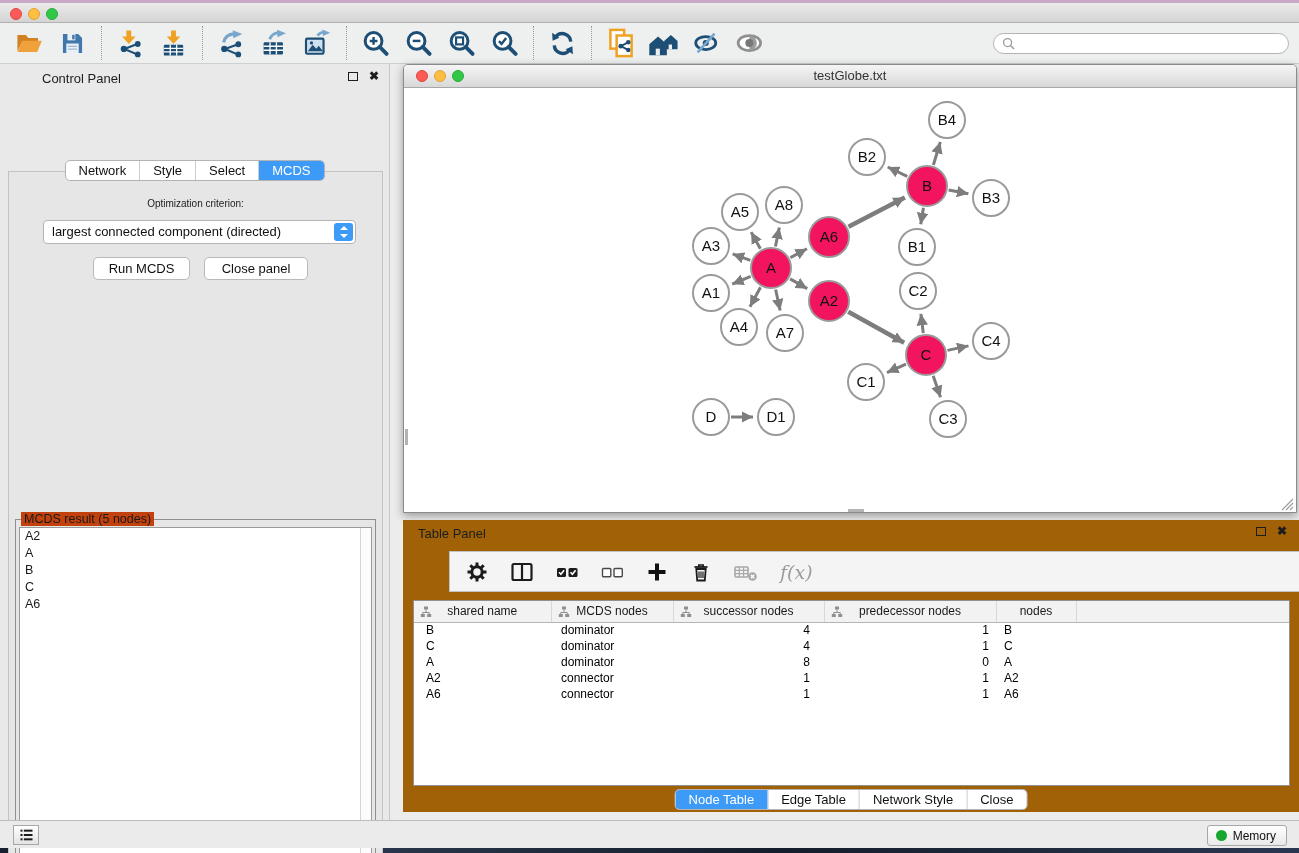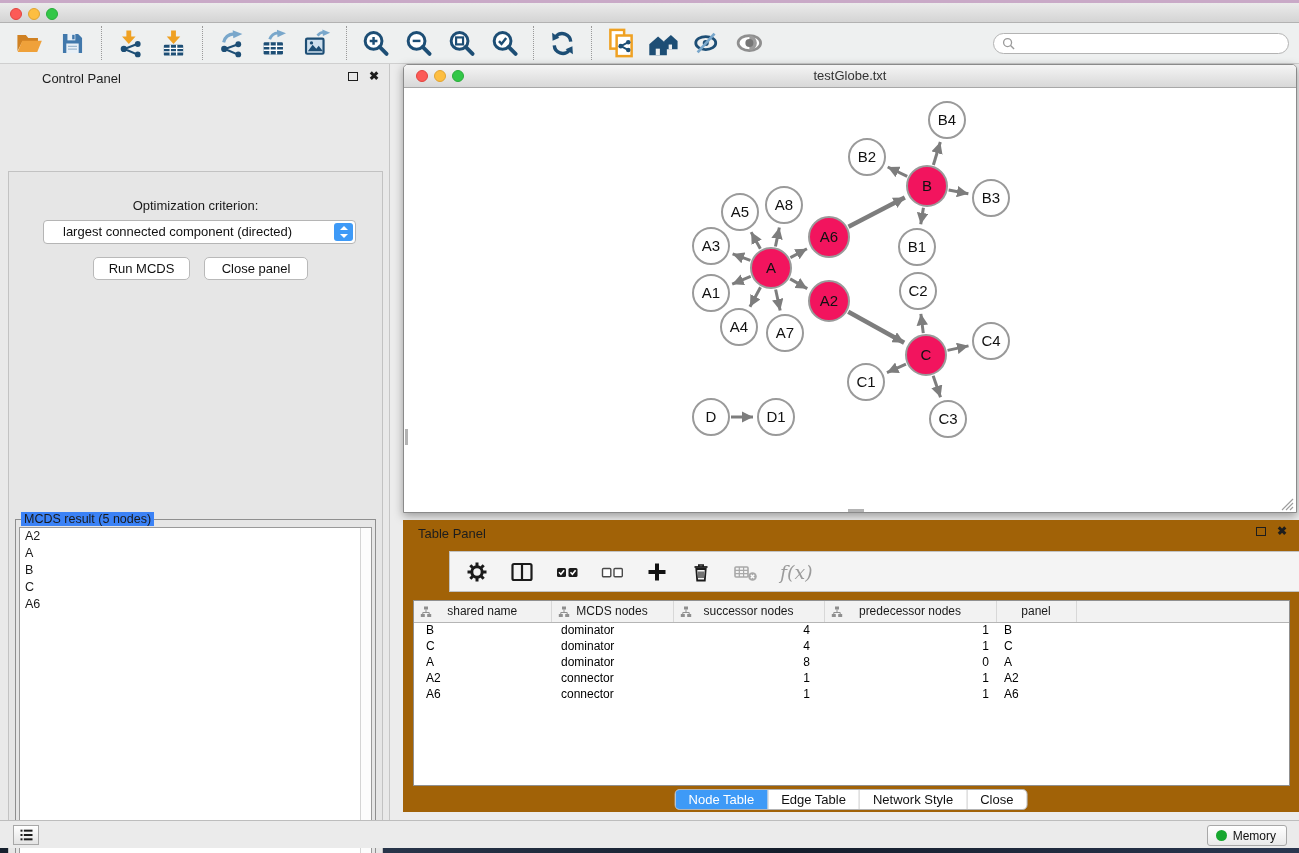--- a/index.html
+++ b/index.html
@@ -46,38 +46,38 @@
   .cp-body { position:absolute; left:8px; top:107px; width:375px; height:691px;
     background:#e6e6e6; border:1px solid #c2c2c2; }
   .segbar { display:flex; background:#fff; border:1px solid #b3b3b3; border-radius:5px;
     overflow:hidden; height:21px; }
   .cp-tabs { position:absolute; top:96px; left:50%; transform:translateX(-50%); z-index:3; }
   .seg { padding:0 13px; line-height:20px; font-size:13px; color:#111;
     border-left:1px solid #ccc; white-space:nowrap; }
   .seg:first-child { border-left:none; }
   .seg-active { background:#3e9af7; color:#fff; }
 
-  .opt-label { position:absolute; top:26px; left:0; right:0; text-align:center; font-size:13px; }
+  .opt-label { position:absolute; top:26px; left:0; right:0; text-align:center; font-size:10px; }
   .combo { position:absolute; top:48px; left:34px; width:313px; height:24px; background:#fff;
     border:1px solid #b5b5b5; border-radius:4px; font-size:13px; line-height:22px;
-    padding-left:19px; color:#111; }
+    padding-left:8px; color:#111; }
   .combo-stepper { position:absolute; right:2px; top:2px; bottom:2px; width:19px;
     background:#3e9af7; border-radius:3px; }
   .chev { position:absolute; left:50%; transform:translateX(-50%); width:0; height:0;
     border-left:4px solid transparent; border-right:4px solid transparent; }
   .chev.up { top:3px; border-bottom:4.5px solid #fff; }
   .chev.dn { bottom:3px; border-top:4.5px solid #fff; }
   .cp-btn { position:absolute; top:85px; height:23px; background:#fff; border:1px solid #b9b9b9;
     border-radius:5px; font-size:13px; text-align:center; line-height:21px; color:#111; }
   .btn-run { left:84px; width:97px;text-align:center; }
   .btn-close { left:195px; width:104px; }
 
   .resultbox { position:absolute; left:6px; top:347px; width:361px; height:340px;
     border:1px solid #8f8f8f; background:#e6e6e6; }
-  .result-legend { position:absolute; top:-8px; left:5px; background:#3b82f6;
+  .result-legend { position:absolute; top:-8px; left:5px; background:#c2410c;
     padding:0 3px; font-size:12.5px; }
   .resultlist { position:absolute; left:3px; right:3px; top:7px; bottom:3px; background:#fff;
     border:1px solid #9a9a9a; font-size:12.5px; }
   .result-item { padding:1px 0 1px 5px; line-height:15px; }
   .resultlist .scrolltrack { position:absolute; right:0; top:0; bottom:0; width:11px;
     border-left:1px solid #d4d4d4; background:#fcfcfc; }
 
   
   .net-win { position:absolute; left:403px; top:64px; width:894px; height:449px;
     background:#fff; border:1px solid #8a8a8a; border-radius:5px 5px 0 0;
@@ -285,20 +285,26 @@
     <input type="text" value="" style="">
   </div>
 </div>
 
 <div class="control-panel">
   <div class="panel-head">Control Panel</div>
   <div class="panel-btns">
     <span class="float-box"></span>
     <span class="close-x">✖</span>
   </div>
+  <div class="segbar cp-tabs">
+      <div class="seg">Network</div>
+      <div class="seg">Style</div>
+      <div class="seg">Select</div>
+      <div class="seg seg-active">MCDS</div>
+    </div>
   <div class="cp-body">
     <div class="opt-label">Optimization criterion:</div>
     <div class="combo">
       <span>largest connected component (directed)</span>
       <span class="combo-stepper">
         <span class="chev up"></span>
           <span class="chev dn"></span>
       </span>
     </div>
     <div class="cp-btn btn-run">Run MCDS</div>
@@ -517,21 +523,21 @@
                   <rect x="4" y="0.5" width="4" height="3" fill="#8f8f8f"></rect>
                   <rect x="0.8" y="8" width="4" height="3" fill="#8f8f8f"></rect>
                   <rect x="7.2" y="8" width="4" height="3" fill="#8f8f8f"></rect>
                 </svg></span><span>successor nodes</span></th>
             <th><span class="th-icon"><svg width="12" height="12" viewBox="0 0 12 12">
                   <path d="M6 3.5v3M2.8 6.5h6.4M2.8 6.5v1.6M9.2 6.5v1.6" stroke="#8f8f8f" fill="none"></path>
                   <rect x="4" y="0.5" width="4" height="3" fill="#8f8f8f"></rect>
                   <rect x="0.8" y="8" width="4" height="3" fill="#8f8f8f"></rect>
                   <rect x="7.2" y="8" width="4" height="3" fill="#8f8f8f"></rect>
                 </svg></span><span>predecessor nodes</span></th>
-            <th><span>panel</span></th>
+            <th><span>nodes</span></th>
             <th><span></span></th>
           </tr>
         </thead>
         <tbody>
           <tr>
             <td style="text-align: left;">B</td>
             <td style="text-align: left;">dominator</td>
             <td style="text-align: right;">4</td>
             <td style="text-align: right;">1</td>
             <td style="text-align: left;">B</td>

